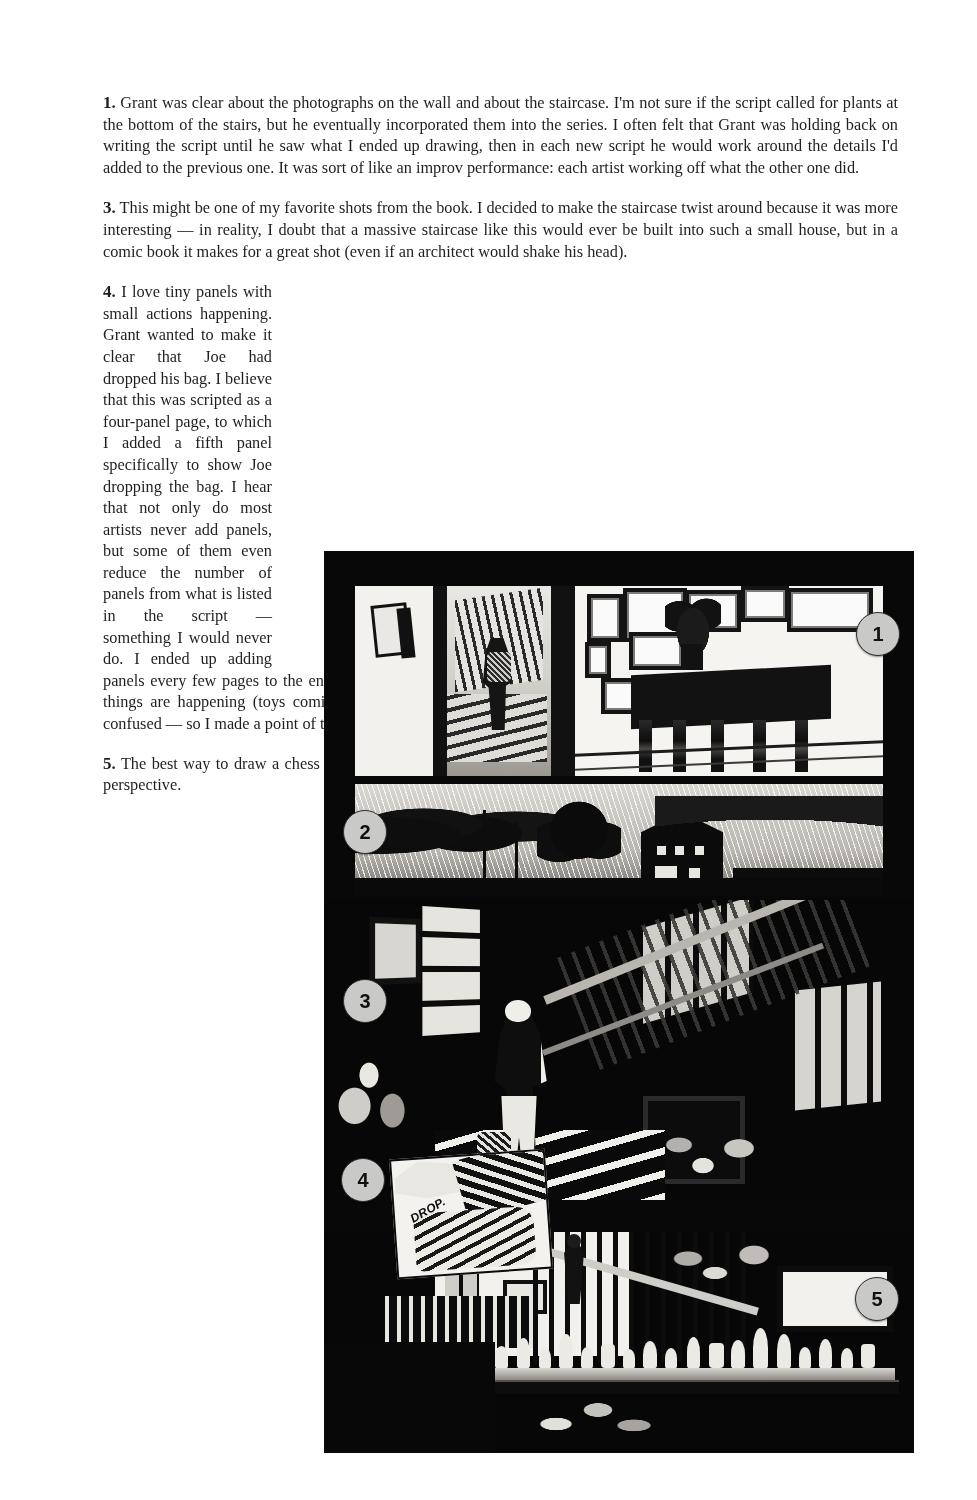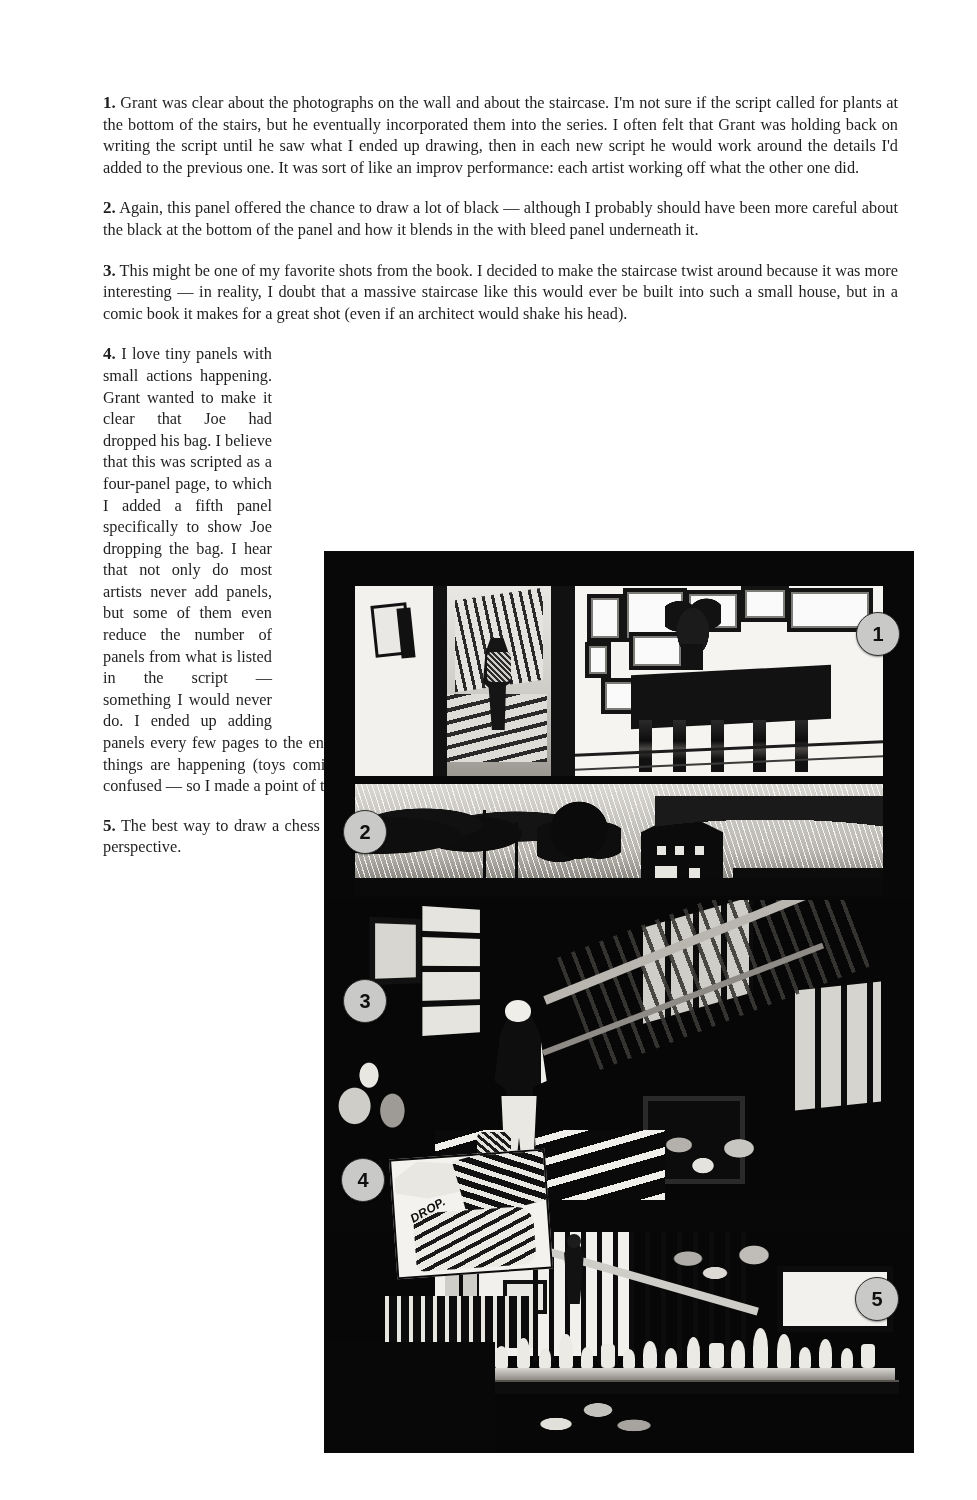--- a/index.html
+++ b/index.html
@@ -386,21 +386,20 @@
 </style>
 </head>
 <body>
 
 <div class="page">
 
   <div class="notes">
 
     <p class="note note-1"><span class="num">1.</span> <span>Grant was clear about the photographs on the wall and about the staircase. I'm not sure if the script called for plants at the bottom of the stairs, but he eventually incorporated them into the series. I often felt that Grant was holding back on writing the script until he saw what I ended up drawing, then in each new script he would work around the details I'd added to the previous one. It was sort of like an improv performance: each artist working off what the other one did.</span></p>
 
-    <p class="note note-2"><span class="num">2.</span> <span>Again, this panel offered the chance to draw a lot of black — although I probably should have been more careful about the black at the bottom of the panel and how it blends in the with bleed panel underneath it.</span></p>
 
     <p class="note note-3"><span class="num">3.</span> <span>This might be one of my favorite shots from the book. I decided to make the staircase twist around because it was more interesting — in reality, I doubt that a massive staircase like this would ever be built into such a small house, but in a comic book it makes for a great shot (even if an architect would shake his head).</span></p>
 
     <p class="note note-4"><span class="float-spacer"></span><span class="num">4.</span> <span>I love tiny panels with small actions happening. Grant wanted to make it clear that Joe had dropped his bag. I believe that this was scripted as a four-panel page, to which I added a fifth panel specifically to show Joe dropping the bag. I hear that not only do most artists never add panels, but some of them even reduce the number of panels from what is listed in the script — something I would never do. I ended up adding panels every few pages to the entire script because I wanted the storytelling to be very clear. In a book where a lot of things are happening (toys coming to life, fantasy worlds, hallucinations, etc.), I was afraid that readers might get confused — so I made a point of trying to be as clear as possible with the art.</span></p>
 
     <p class="note note-5"><span class="num">5.</span> <span>The best way to draw a chess board is from the side. That way you don't have to draw each annoying little piece in perspective.</span></p>
 
   </div>
 
   <div class="comic">

